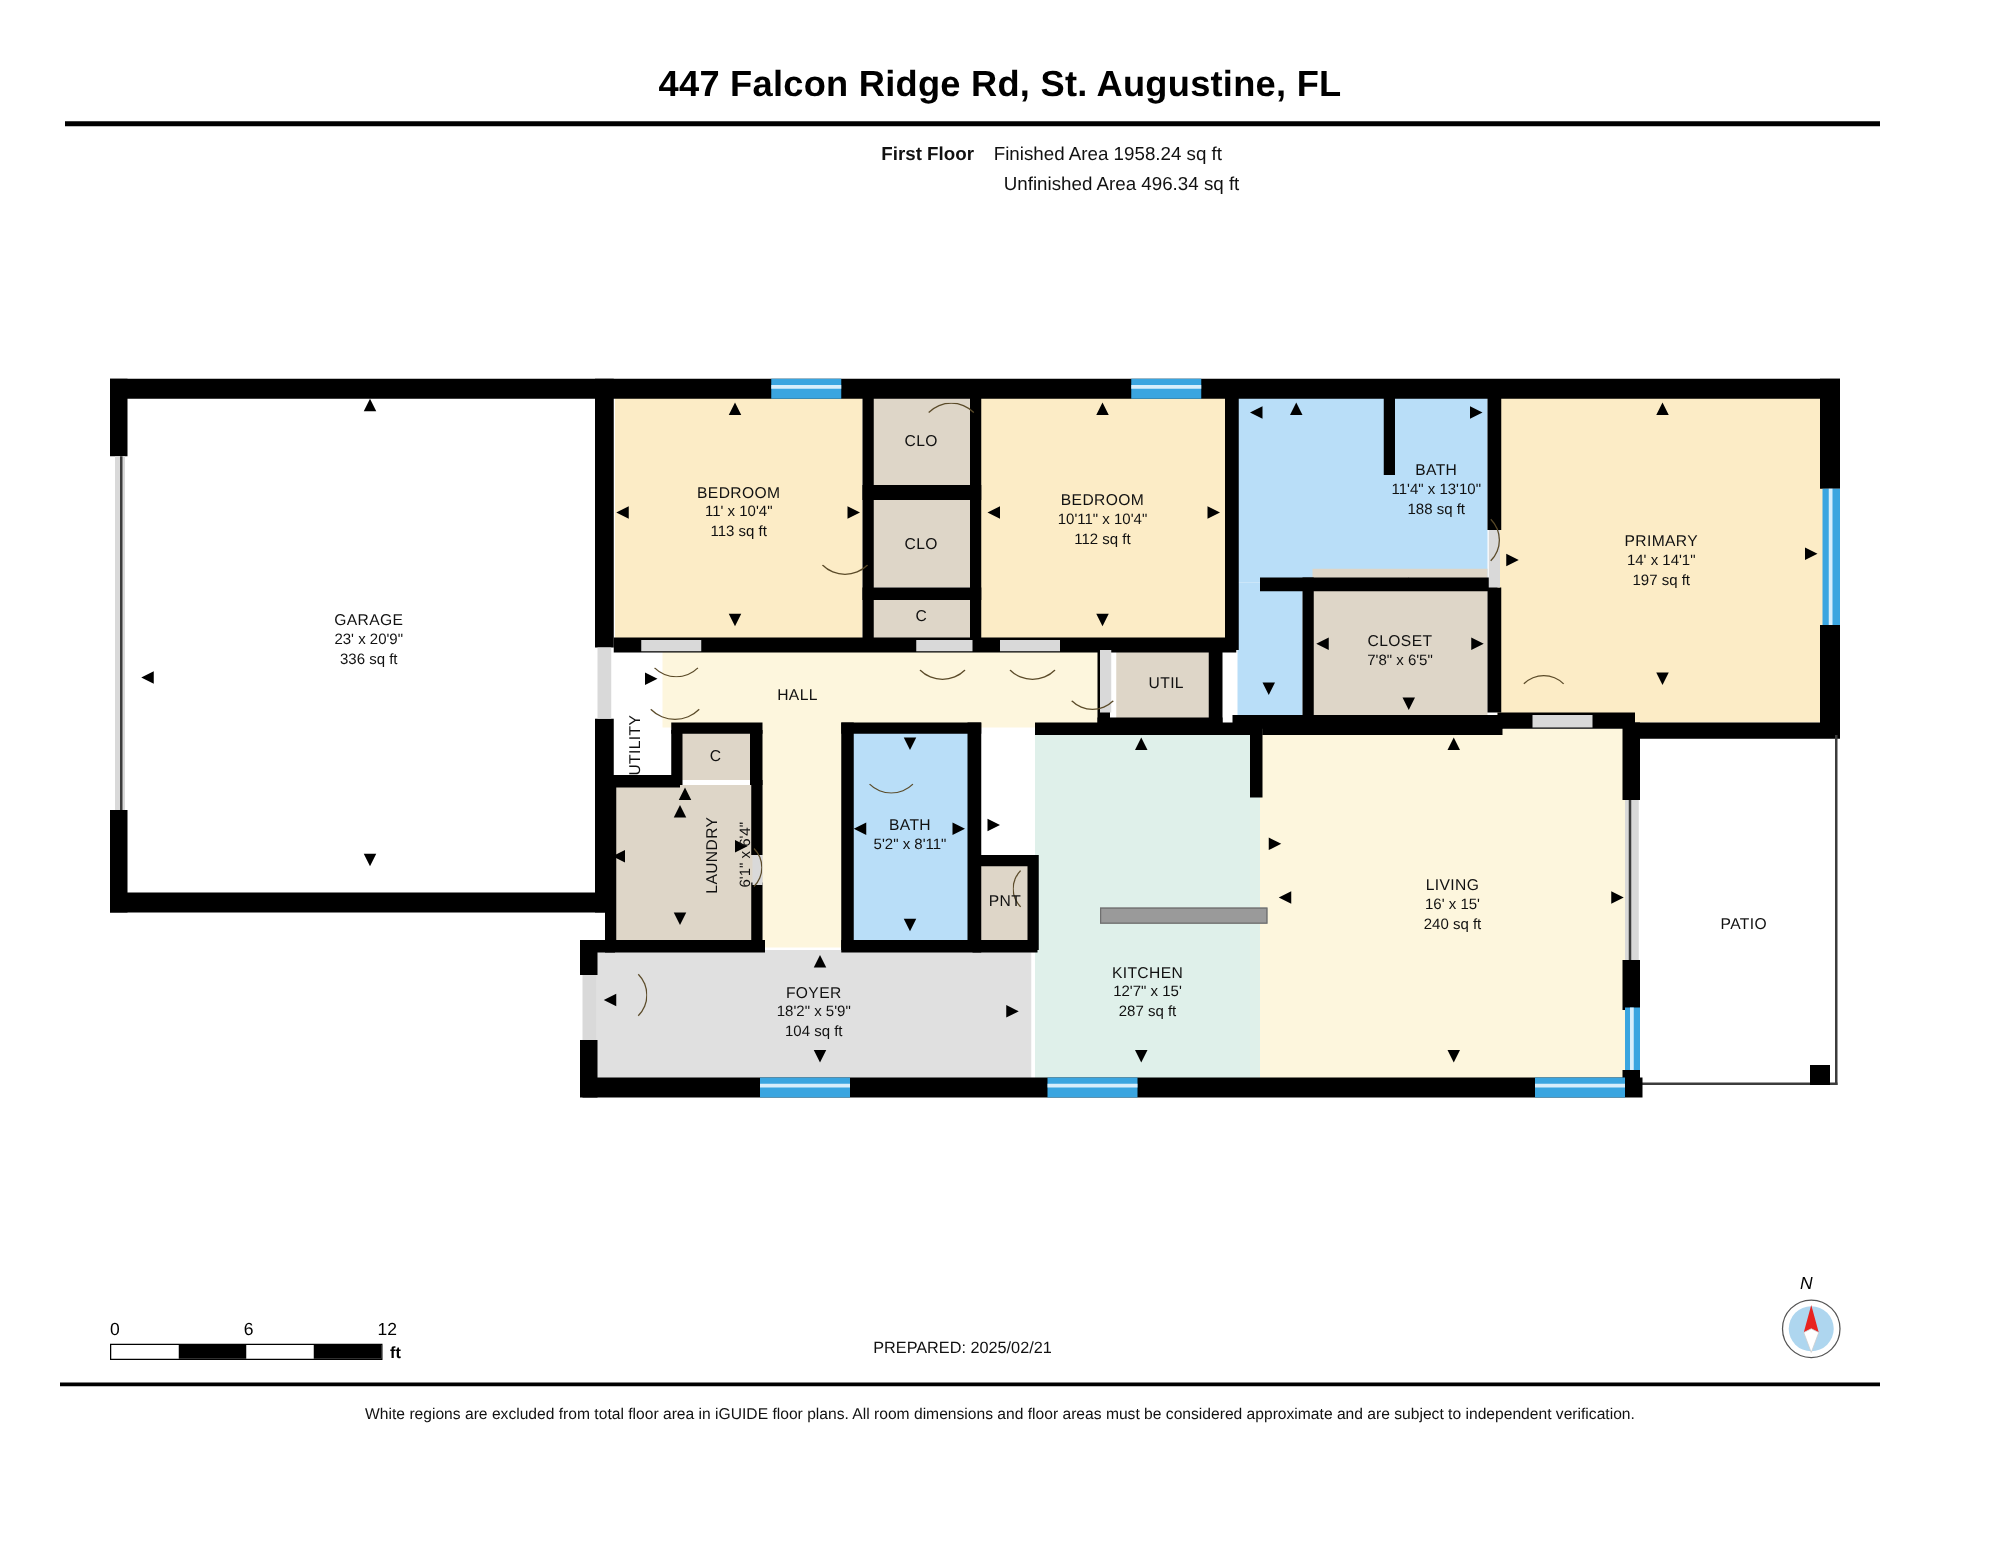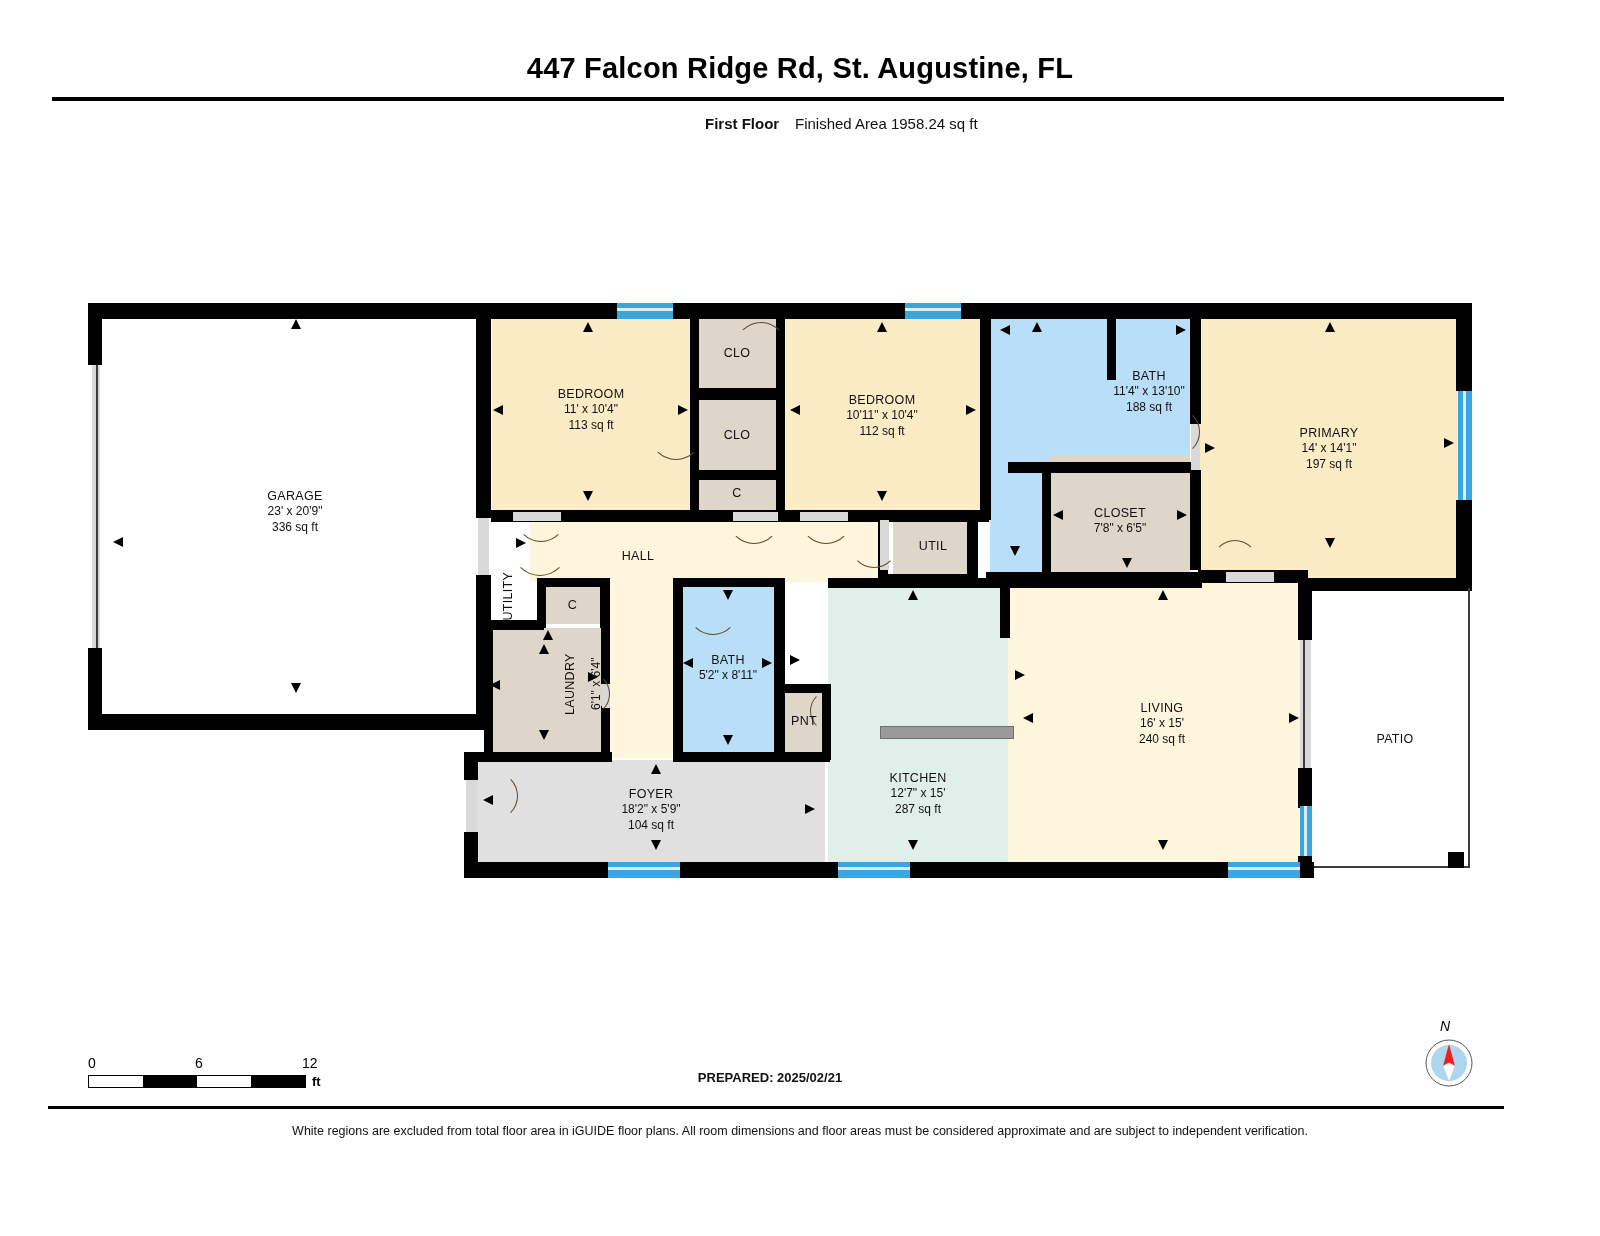--- a/index.html
+++ b/index.html
@@ -63,35 +63,36 @@
   .counter{position:absolute;background:#9a9a9a;border:1px solid #6f6f6f;}
 
   
   #scalebar{position:absolute;left:88px;top:1075px;width:218px;height:13px;
             border:1.5px solid #000;box-sizing:border-box;display:flex;}
   #scalebar i{flex:1;display:block;}
   #scalebar i:nth-child(2),#scalebar i:nth-child(4){background:#000;}
   .sc-num{position:absolute;font-size:14px;color:#000;}
   #sc-ft{position:absolute;left:312px;top:1074px;font-size:13px;font-weight:bold;}
   #prepared{position:absolute;left:0;top:1070px;width:1540px;text-align:center;
-            font-size:13px;color:#111;font-weight:bold;}
+            font-size:13px;color:#111;}
   #compass{position:absolute;left:1424px;top:1038px;width:50px;height:50px;}
   #compass-n{position:absolute;left:1440px;top:1018px;font-size:14px;font-style:italic;color:#000;}
   #footer-rule{position:absolute;left:48px;top:1106px;width:1456px;height:3px;background:#000;}
   #disclaimer{position:absolute;left:0;top:1124px;width:1600px;text-align:center;
               font-size:12.5px;color:#111;}
 </style>
 </head>
 <body>
 
 <div id="page-title">447 Falcon Ridge Rd, St. Augustine, FL</div>
 <div id="header-rule"></div>
 
 <div id="floor-info">
   <div><span class="fl-label">First Floor</span><span>Finished Area 1958.24 sq ft</span></div>
+  <div class="fl-row2"><span>Unfinished Area 496.34 sq ft</span></div>
 </div>
 
 <div id="plan">
 
   <div class="room c-white" style="left:100px;top:305px;width:390px;height:415px;"></div>
 
   <div class="room c-beige" style="left:492px;top:318px;width:198px;height:202px;"></div>
 
   <div class="room c-taupe" style="left:698px;top:318px;width:78px;height:70px;"></div>
   <div class="room c-taupe" style="left:698px;top:400px;width:78px;height:70px;"></div>

